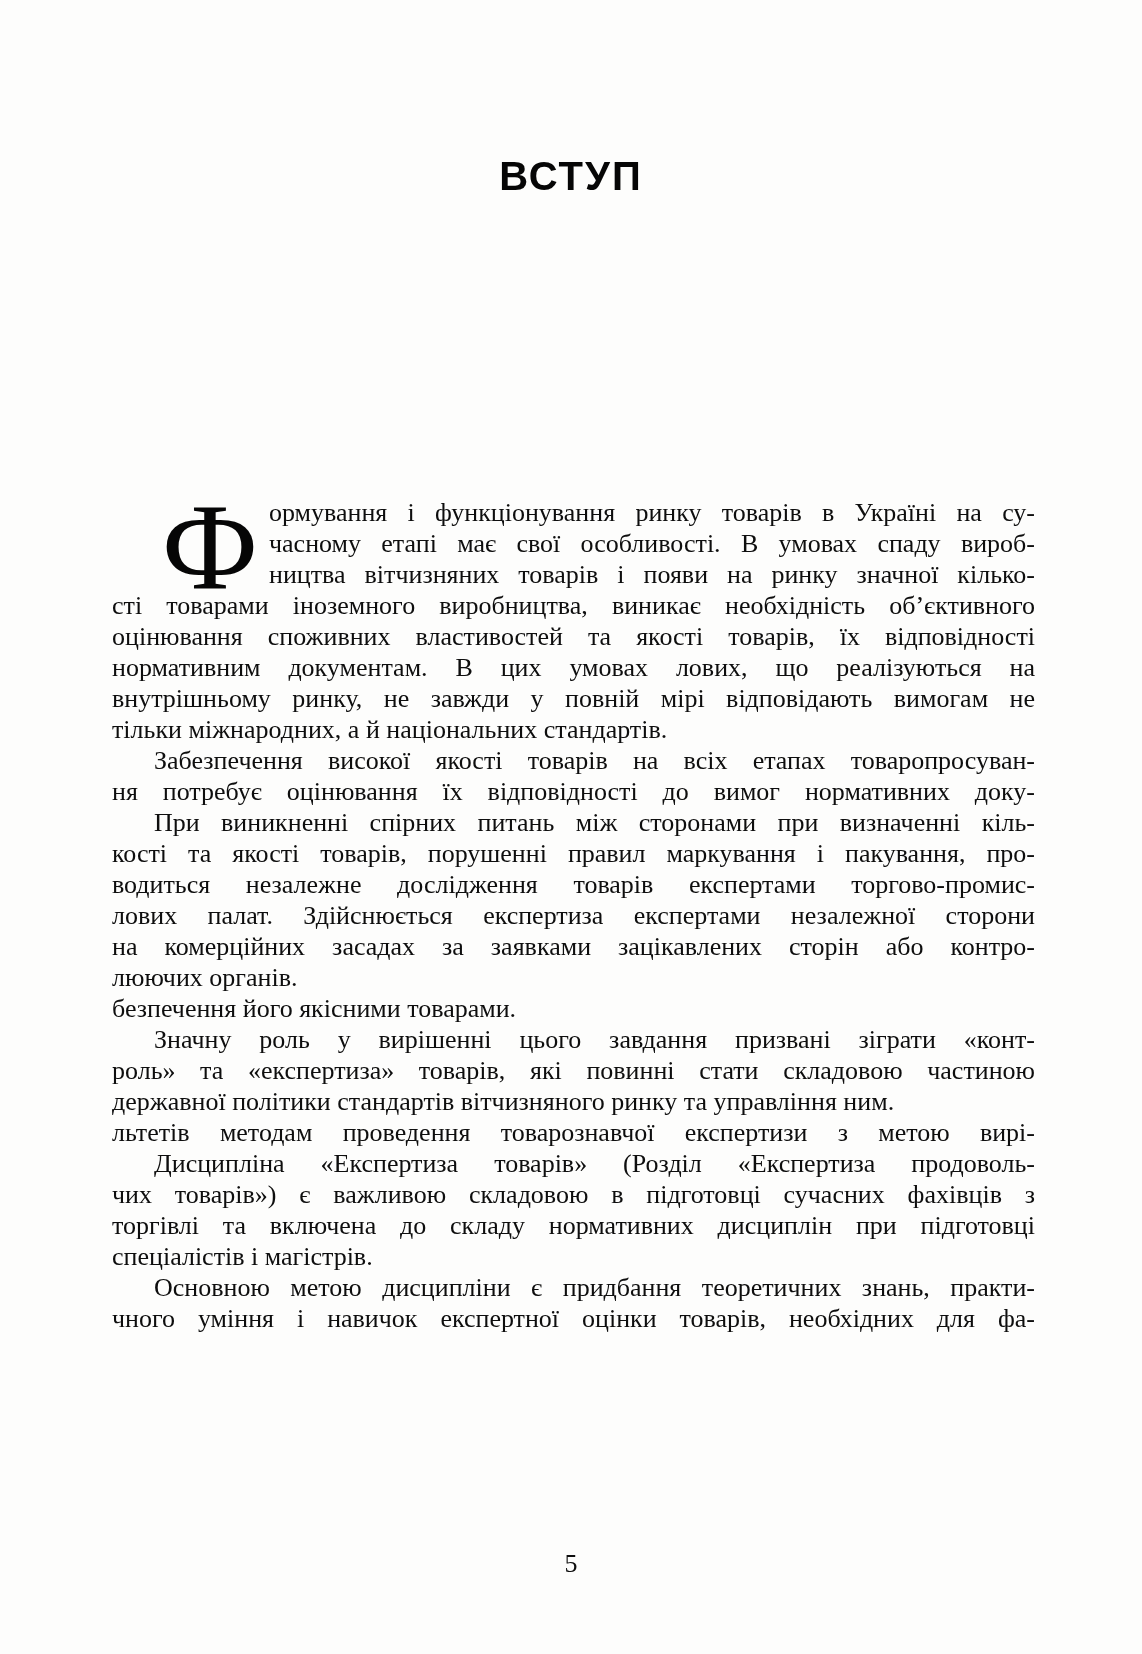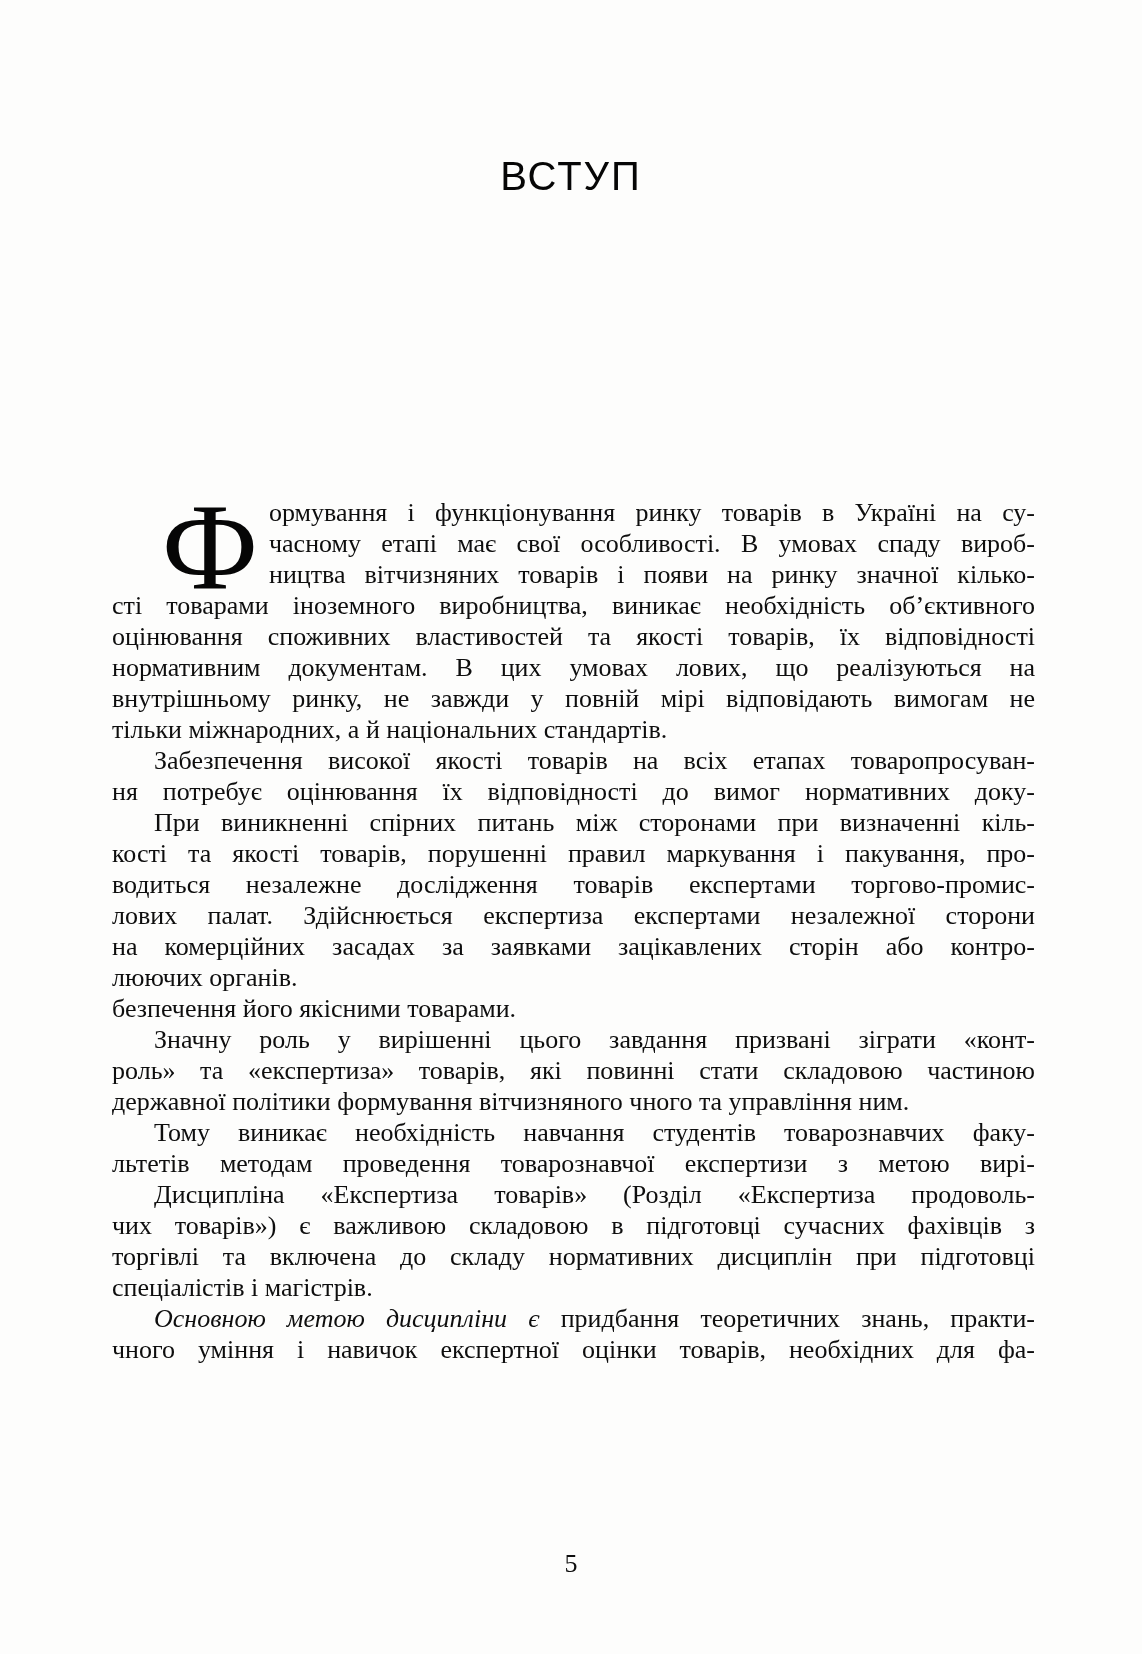--- a/index.html
+++ b/index.html
@@ -17,21 +17,21 @@
     font-family: "Liberation Serif", "DejaVu Serif", serif;
     overflow: hidden;
   }
   .title {
     position: absolute;
     top: 156px;
     left: 0;
     width: 100%;
     text-align: center;
     font-family: "Liberation Sans", "DejaVu Sans", sans-serif;
-    font-weight: 400;
+    font-weight: 700;
     font-size: 40px;
     line-height: 1;
     letter-spacing: 2px;
     color: #060606;
   }
   .body-text {
     position: absolute;
     top: 497px;
     left: 112px;
     width: 923px;
@@ -49,21 +49,20 @@
     text-align-last: justify;
     white-space: normal;
   }
   .line.lastline {
     text-align-last: left;
   }
   .line.indent {
     text-indent: 42px;
   }
   .italic {
-    font-style: italic;
     margin-top: 44px;
   }
   .dropcap {
     float: left;
     width: 100px;
     height: 93px;
     margin-left: 48px;
     margin-right: 9px;
     font-size: 122px;
     line-height: 100px;
@@ -110,24 +109,23 @@
         <div class="line">лових палат. Здійснюється експертиза експертами незалежної сторони</div>
         <div class="line">на комерційних засадах за заявками зацікавлених сторін або контро-</div>
         <div class="line lastline">люючих органів.</div>
       </div>
       <div class="para">
         <div class="line lastline">безпечення його якісними товарами.</div>
       </div>
       <div class="para">
         <div class="line indent">Значну роль у вирішенні цього завдання призвані зіграти «конт-</div>
         <div class="line">роль» та «експертиза» товарів, які повинні стати складовою частиною</div>
-        <div class="line lastline">державної політики формування вітчизняного чного та управління ним.</div>
+        <div class="line lastline">державної політики стандартів вітчизняного ринку та управління ним.</div>
       </div>
       <div class="para">
-        <div class="line indent">Тому виникає необхідність навчання студентів товарознавчих факу-</div>
         <div class="line">льтетів методам проведення товарознавчої експертизи з метою вирі-</div>
       </div>
       <div class="para">
         <div class="line indent">Дисципліна «Експертиза товарів» (Розділ «Експертиза продоволь-</div>
         <div class="line">чих товарів») є важливою складовою в підготовці сучасних фахівців з</div>
         <div class="line">торгівлі та включена до складу нормативних дисциплін при підготовці</div>
         <div class="line lastline">спеціалістів і магістрів.</div>
       </div>
       <div class="para">
         <div class="line indent"><span class="italic">Основною метою дисципліни є</span><span> придбання теоретичних знань, практи-</span></div>

